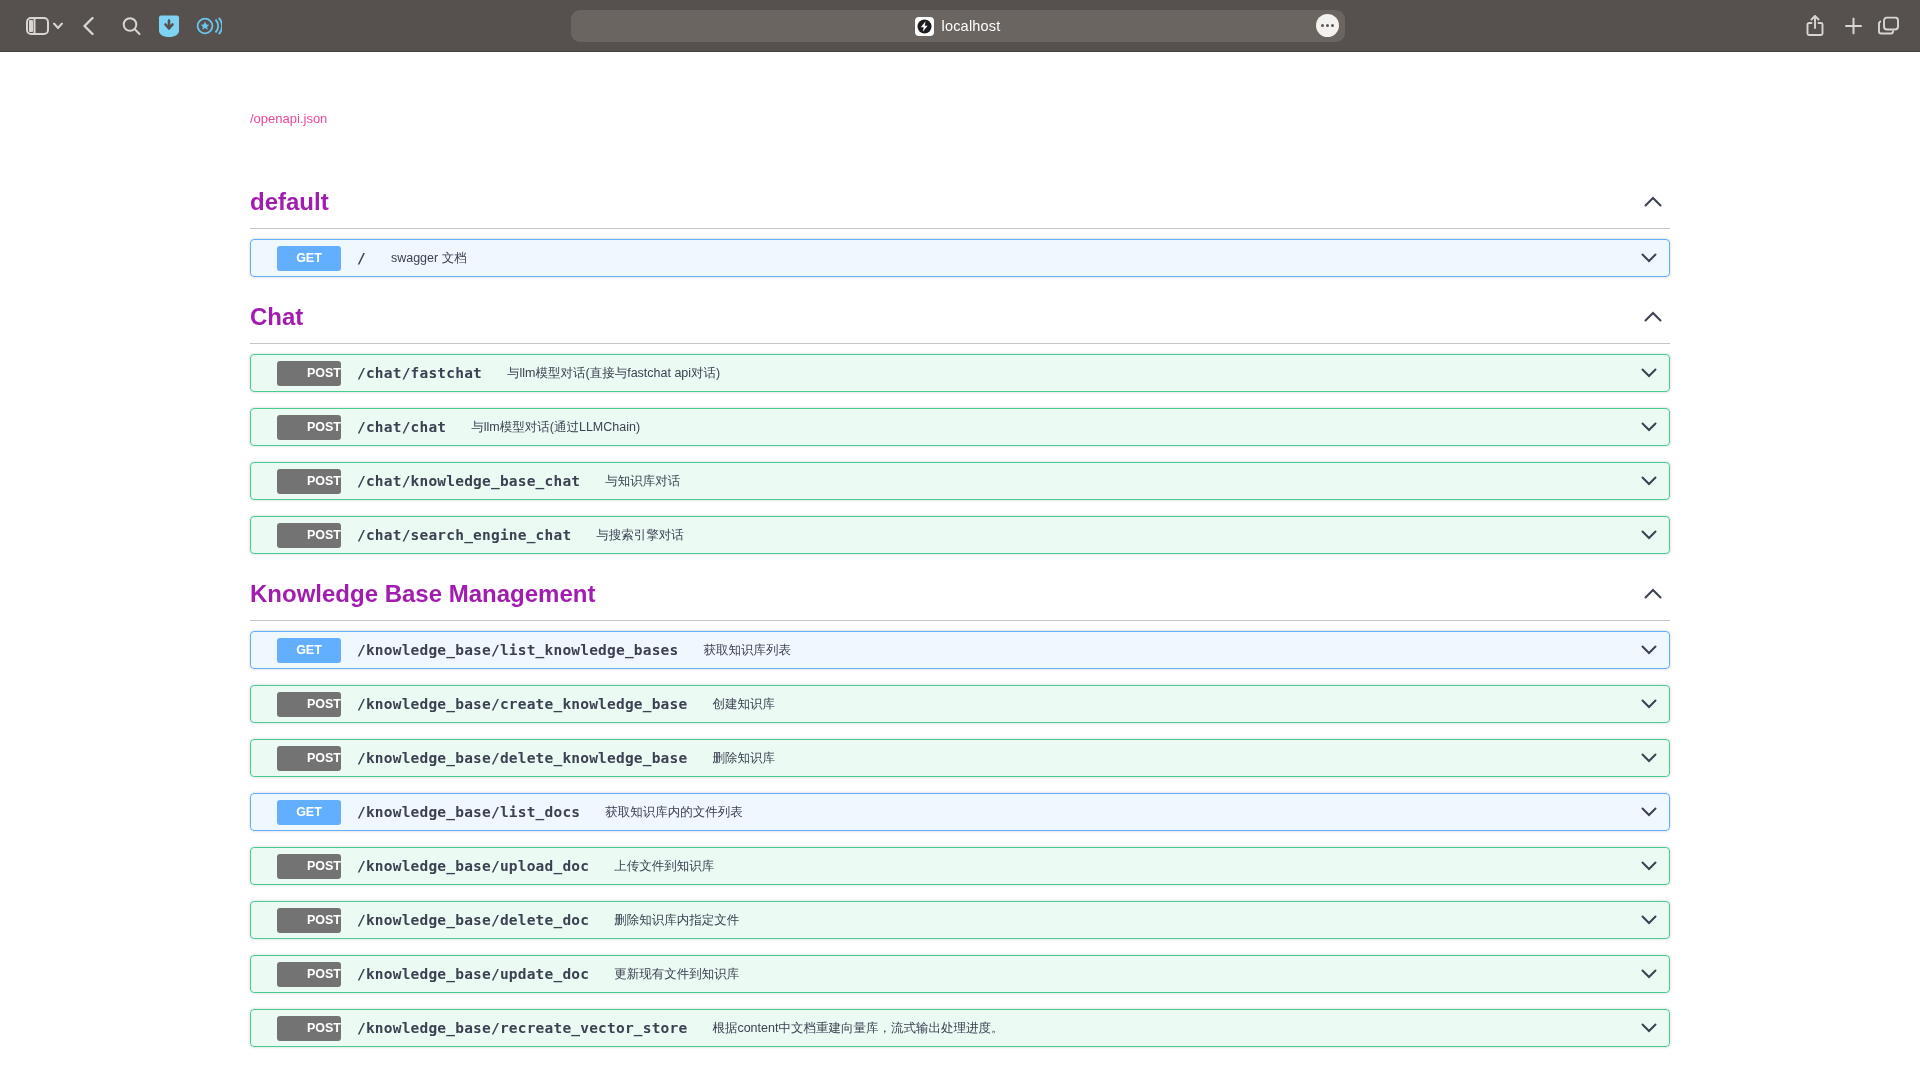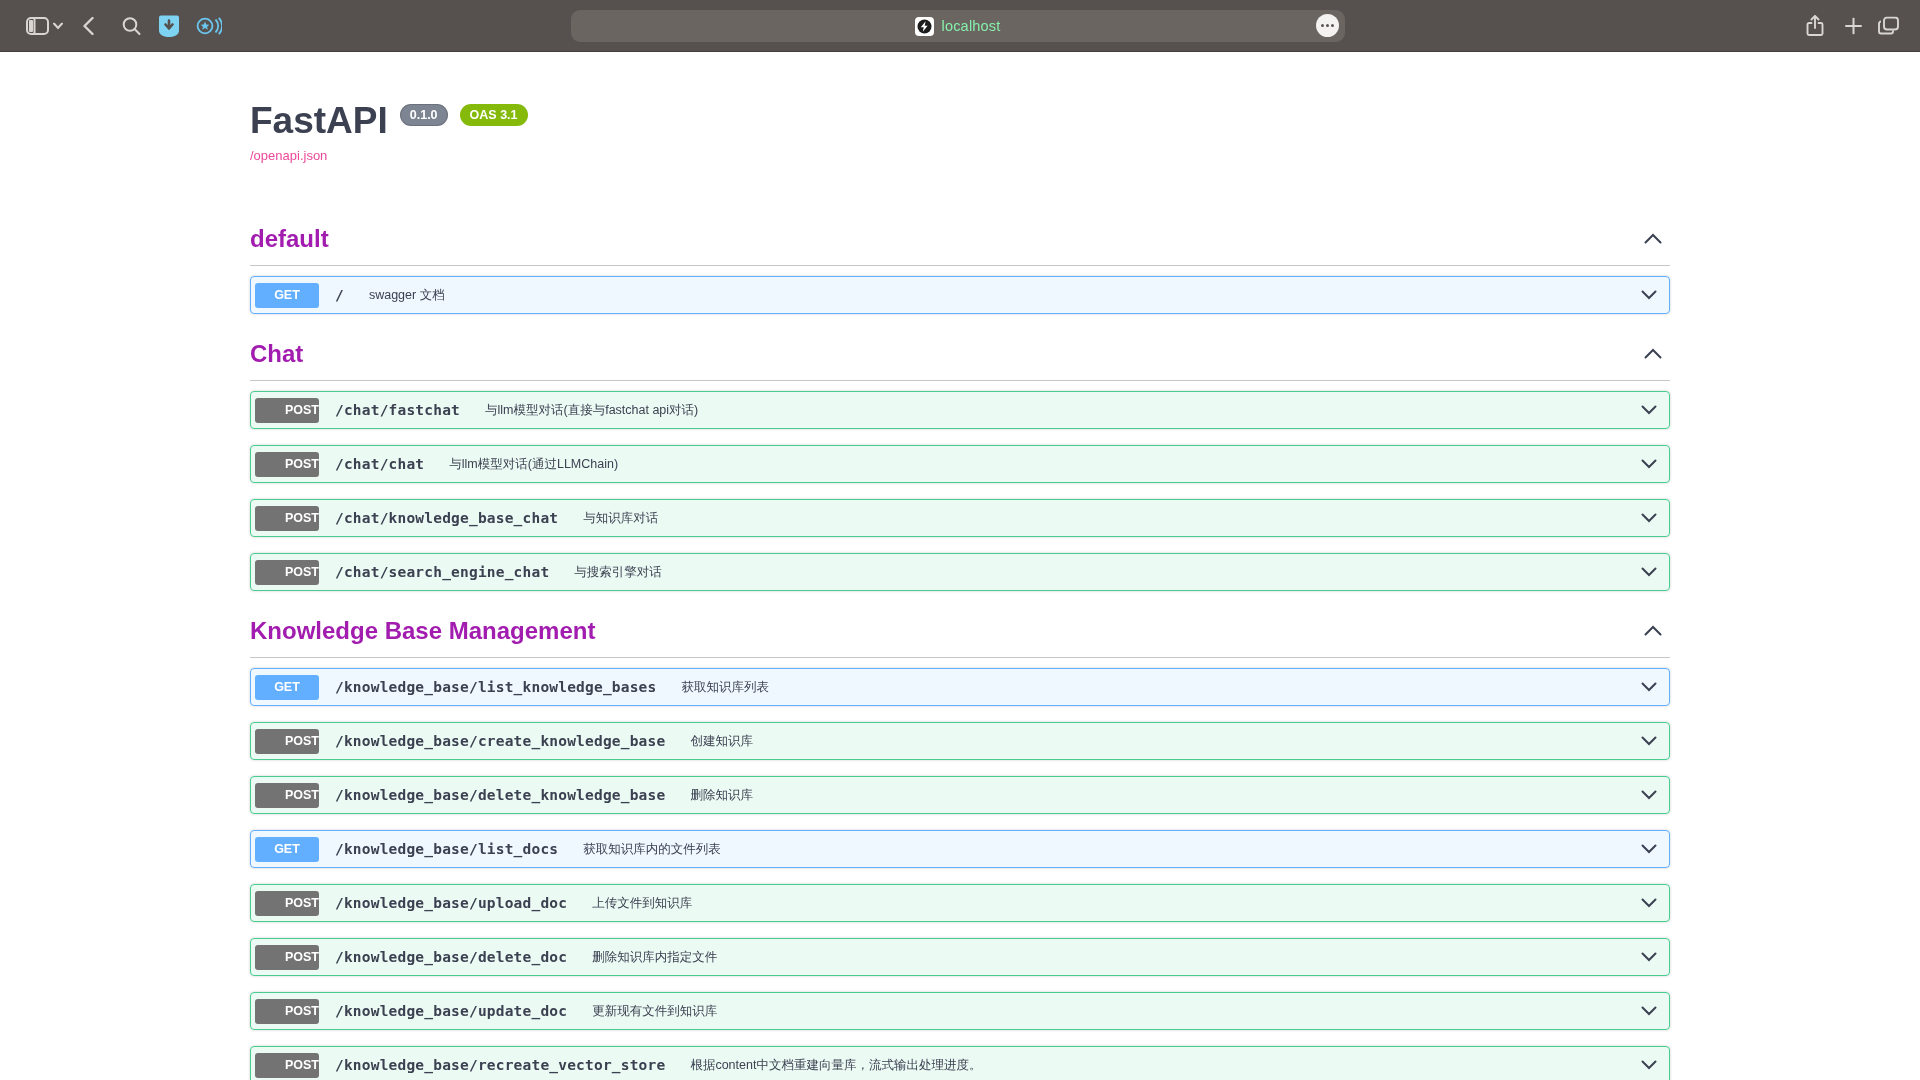--- a/index.html
+++ b/index.html
@@ -9,21 +9,21 @@
   
   .toolbar { position: relative; width: 1920px; height: 52px; background: #56514e;
     border-bottom: 1px solid #433f3d; }
   .tb-ico { position: absolute; top: 50%; transform: translateY(-50%); color: #d8d5d3;
     display: flex; align-items: center; justify-content: center; cursor: default; }
   .urlbar { position: absolute; left: 571px; top: 10px; width: 774px; height: 32px;
     background: #6a6561; border-radius: 9px; display: flex; align-items: center;
     justify-content: center; }
   .urlbar .favicon { width: 19px; height: 19px; background: #fff; border-radius: 4px;
     display: flex; align-items: center; justify-content: center; margin-right: 7px; }
-  .urlbar .addr { color: #86efac; font-size: 14.5px; letter-spacing: .2px; }
+  .urlbar .addr { color: #ffffff; font-size: 14.5px; letter-spacing: .2px; }
   .ellipsis-btn { position: absolute; right: 6px; top: 4px; width: 23px; height: 23px;
     border-radius: 50%; background: #f4f2f1; display: flex; align-items: center;
     justify-content: center; gap: 2px; }
   .ellipsis-btn i { width: 3px; height: 3px; border-radius: 50%; background: #5a5552; display: block; }
 
   
   .container { width: 1420px; margin: 0 auto; }
   .info { margin-top: 50px; }
   .title-row { display: flex; align-items: flex-start; }
   .api-title { font-size: 37px; font-weight: bold; color: #3b4151; line-height: 1; }
@@ -36,21 +36,21 @@
     text-decoration: none; }
 
   .section { margin-top: 20px; }
   .section.first { margin-top: 55px; }
   .section-head { display: flex; align-items: center; justify-content: space-between;
     padding: 6px 0 12px 0; border-bottom: 1px solid rgba(59,65,81,.3); margin-bottom: 10px; }
   .section-title { font-size: 24px; font-weight: bold; color: #a21caf; }
   .collapse-btn { background: none; border: none; cursor: pointer; padding: 0 8px; }
 
   .opblock { position: relative; display: flex; align-items: center; height: 38px;
-    margin-bottom: 16px; border-radius: 4px; padding-left: 4px;
+    margin-bottom: 16px; border-radius: 4px; padding-left: 26px;
     box-shadow: 0 0 3px rgba(0,0,0,.19); }
   .opblock.get  { background: rgba(97,175,254,.1);  border: 1px solid #61affe; }
   .opblock.post { background: rgba(73,204,144,.1); border: 1px solid #49cc90; }
   .method-badge { min-width: 64px; height: 25px; line-height: 25px; text-align: center;
     border-radius: 3px; color: #fff; font-size: 12.5px; font-weight: bold;
     font-family: "Liberation Sans", sans-serif; }
   .opblock.get  .method-badge { background: #61affe; }
   .opblock.post .method-badge { background: #737373; text-align: right; }
   .op-path { margin-left: 16px; font-family: "DejaVu Sans Mono", monospace;
     font-size: 14.5px; font-weight: bold; color: #3b4151; letter-spacing: .2px; }
@@ -132,25 +132,20 @@
     <svg width="21" height="19" viewBox="0 0 21 19" fill="none" stroke="#d8d5d3" stroke-width="1.9">
       <rect x="6" y="1" width="14" height="12" rx="3"></rect>
       <path d="M3,5 a2,2 0 0 0 -2,2 v8 a2,2 0 0 0 2,2 h10 a2,2 0 0 0 2,-2 v-1"></path>
     </svg>
   </span>
 </div>
 
 <div class="container">
 
   <div class="info">
-    <div class="title-row">
-      <span class="api-title">FastAPI</span>
-      <span class="stamp version">0.1.0</span>
-      <span class="stamp oas">OAS 3.1</span>
-    </div>
     <a class="spec-link" href="#">/openapi.json</a>
   </div>
 
   <div class="section first">
     <div class="section-head">
       <span class="section-title">default</span>
       <button class="collapse-btn">
         <span>
           <svg width="18" height="11" viewBox="0 0 18 11" fill="none" stroke="#3b4151" stroke-width="2" stroke-linecap="round">
               <polyline points="1.5,9.5 9,2 16.5,9.5"></polyline>

